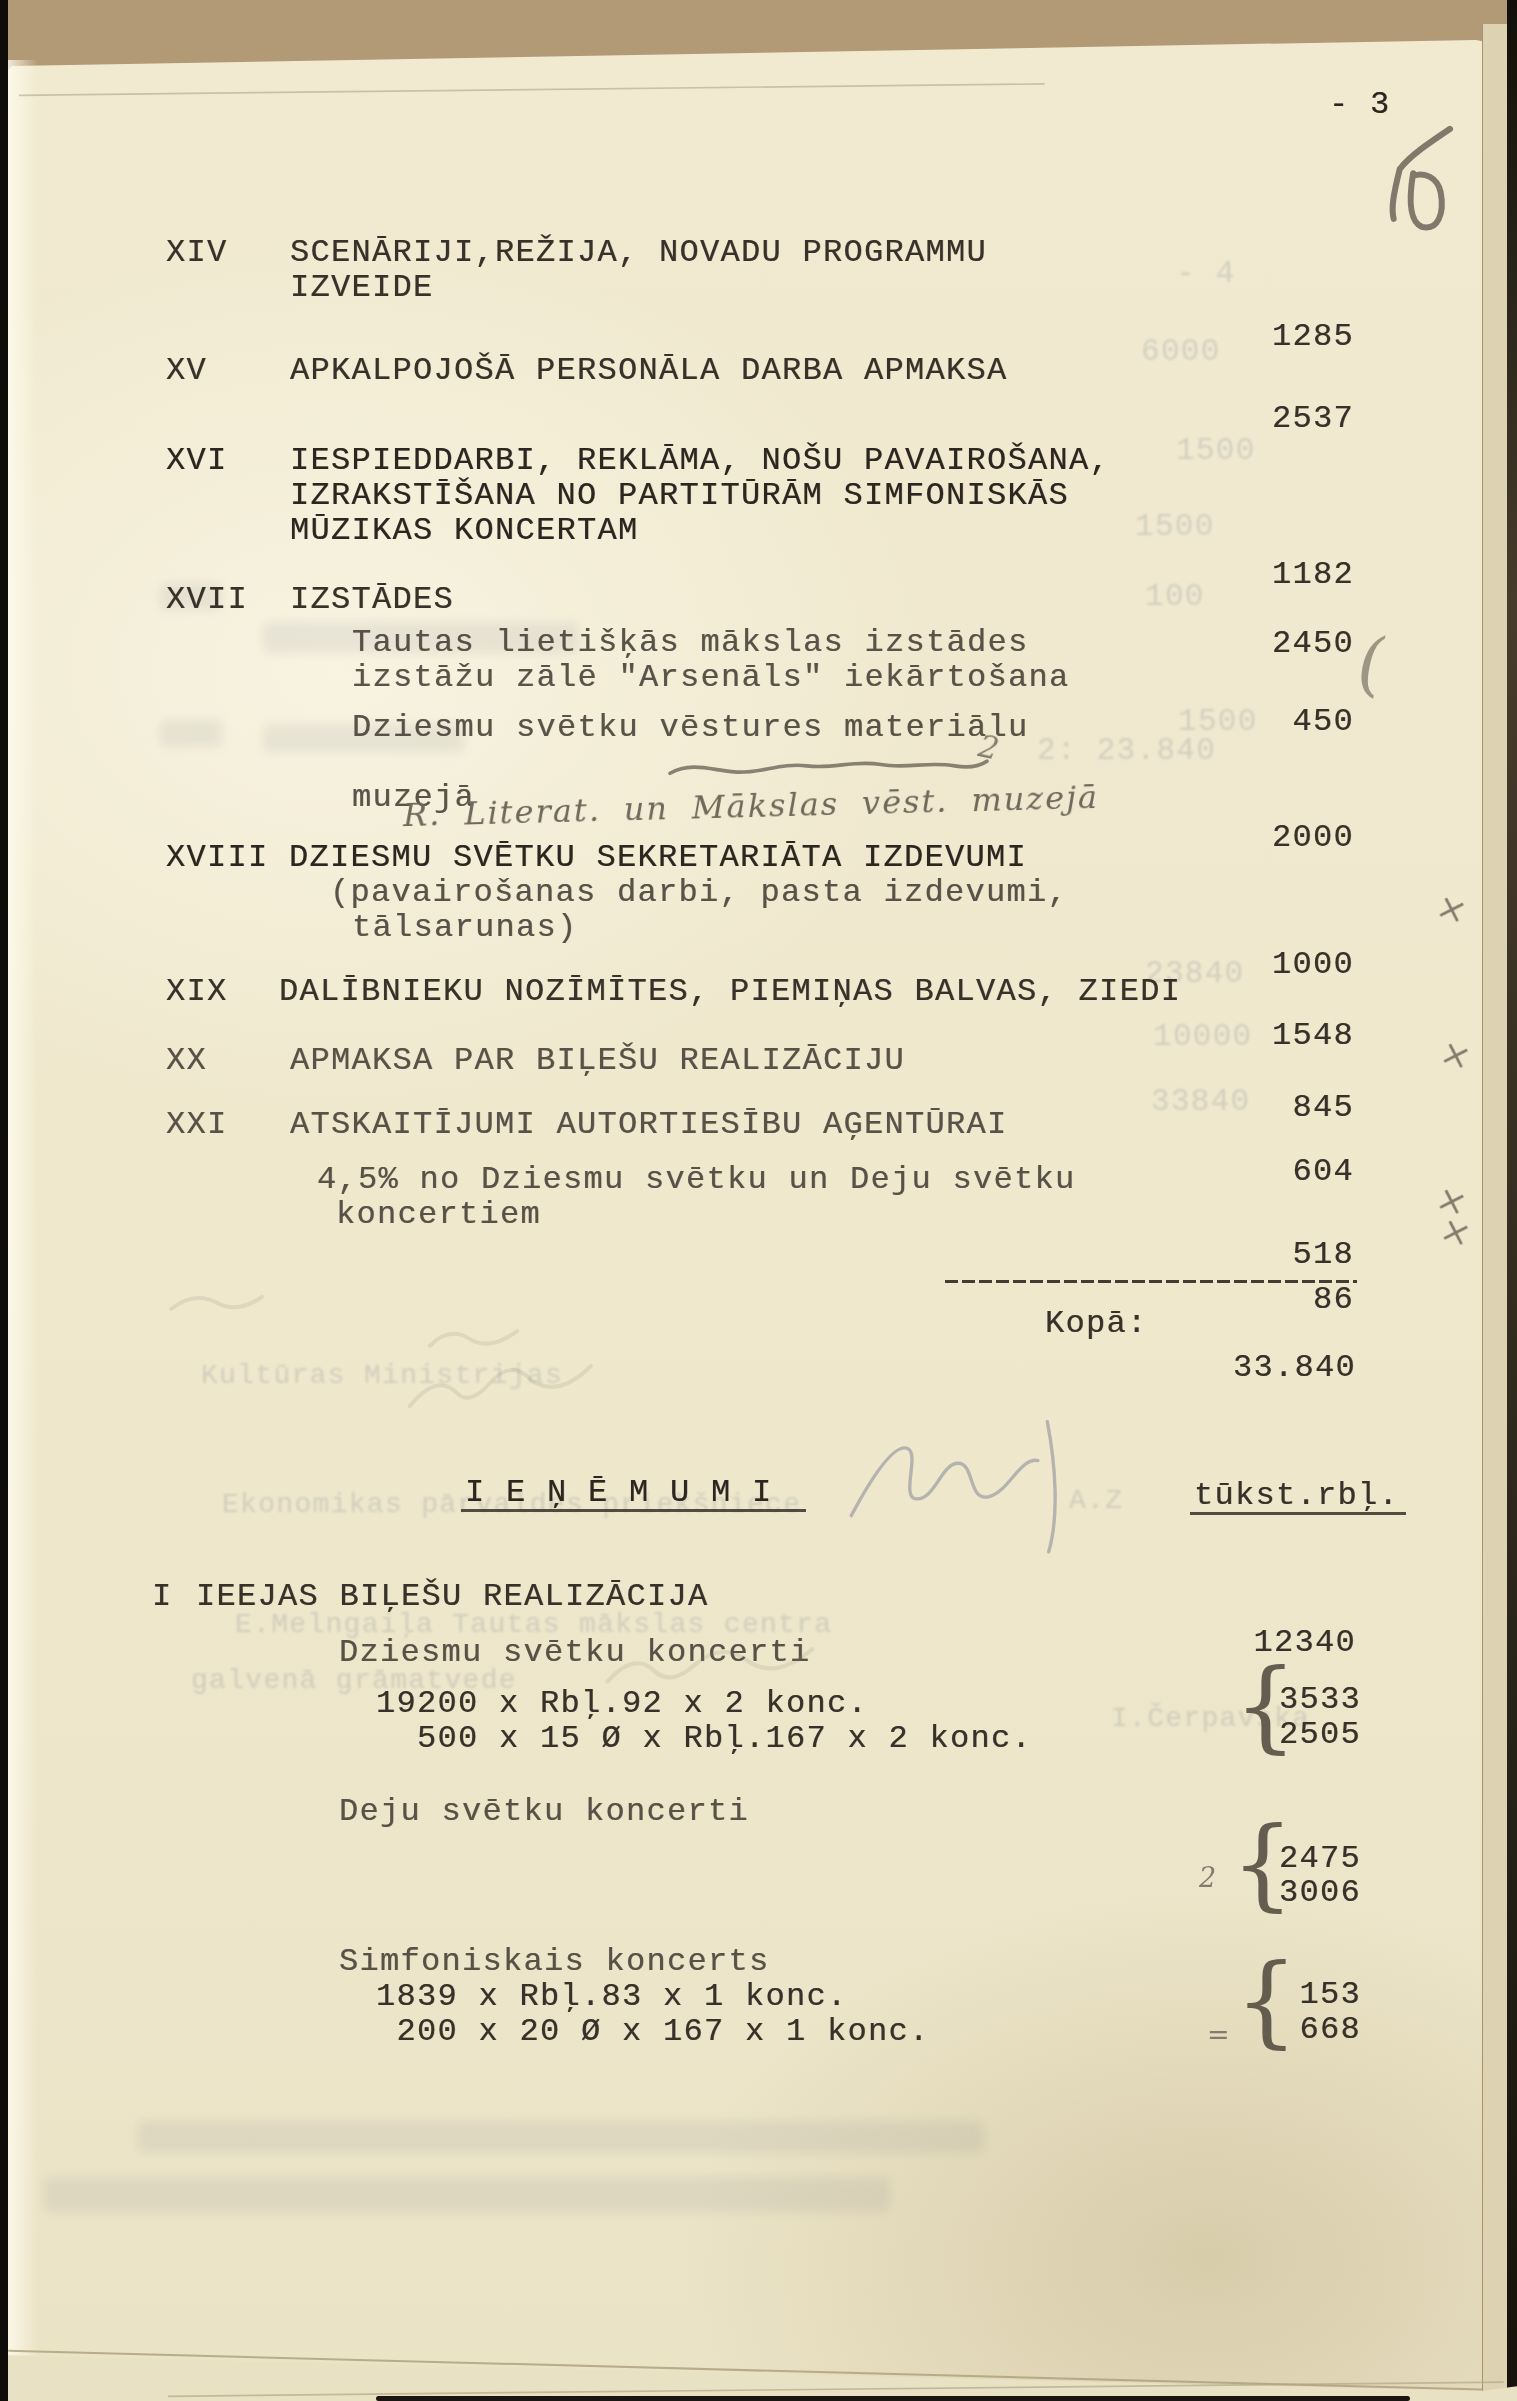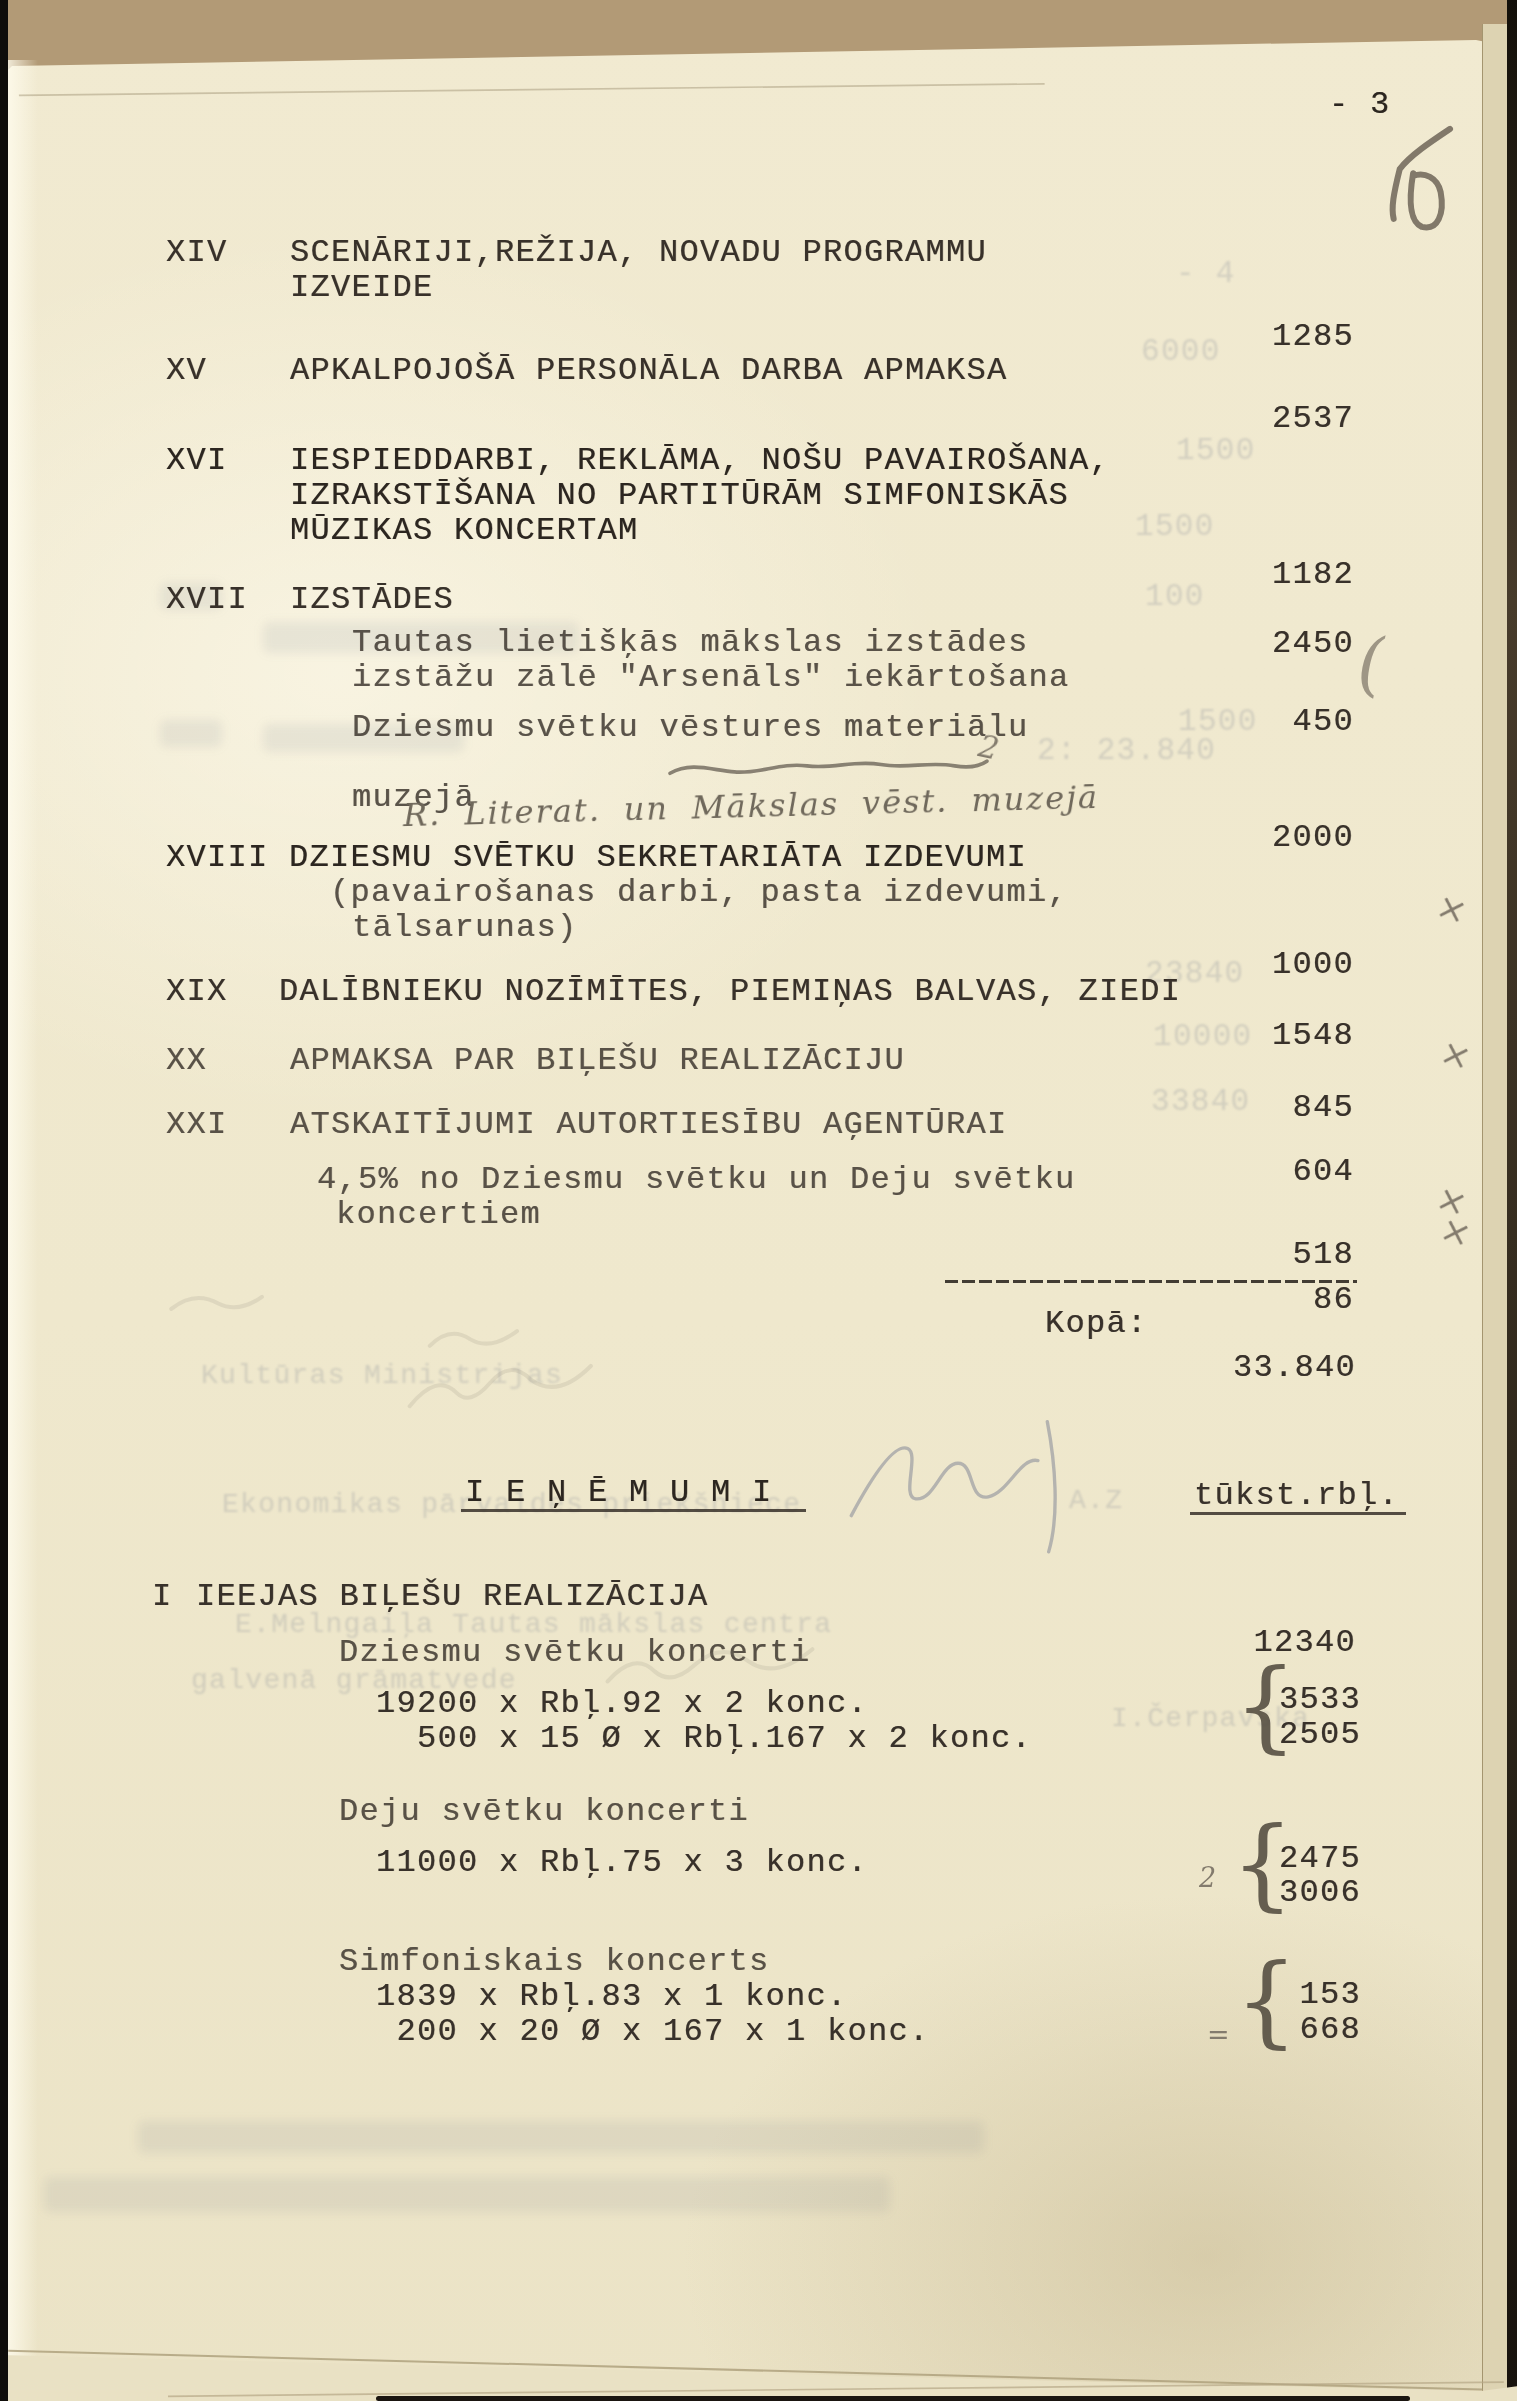--- a/index.html
+++ b/index.html
@@ -159,21 +159,20 @@
   <div class="t v" style="left:1141px;top:1580px">12340</div>
 
   <div class="t faded" style="left:339px;top:1634px">Dziesmu svētku koncerti</div>
   <div class="t" style="left:376px;top:1685px">19200 x Rbļ.92 x 2 konc.</div>
   <div class="t v2" style="left:1182px;top:1681px">3533</div>
   <div class="t" style="left:376px;top:1720px">  500 x 15 Ø x Rbļ.167 x 2 konc.</div>
   <div class="t v2" style="left:1182px;top:1716px">2505</div>
   <div class="brace" style="left:1234px;top:1656px">{</div>
 
   <div class="t faded" style="left:339px;top:1793px">Deju svētku koncerti</div>
-  <div class="t" style="left:376px;top:1844px">11000 x Rbļ.75 x 3 konc.</div>
   <div class="t v2" style="left:1182px;top:1840px">2475</div>
   <div class="t v2" style="left:1182px;top:1874px">3006</div>
   <div class="brace" style="left:1231px;top:1814px">{</div>
   <div class="pencil" style="left:1199px;top:1862px;font-size:27px">2</div>
 
   <div class="t faded" style="left:339px;top:1943px">Simfoniskais koncerts</div>
   <div class="t" style="left:376px;top:1978px">1839 x Rbļ.83 x 1 konc.</div>
   <div class="t v2" style="left:1182px;top:1976px">153</div>
   <div class="t" style="left:376px;top:2013px"> 200 x 20 Ø x 167 x 1 konc.</div>
   <div class="t v2" style="left:1182px;top:2011px">668</div>

